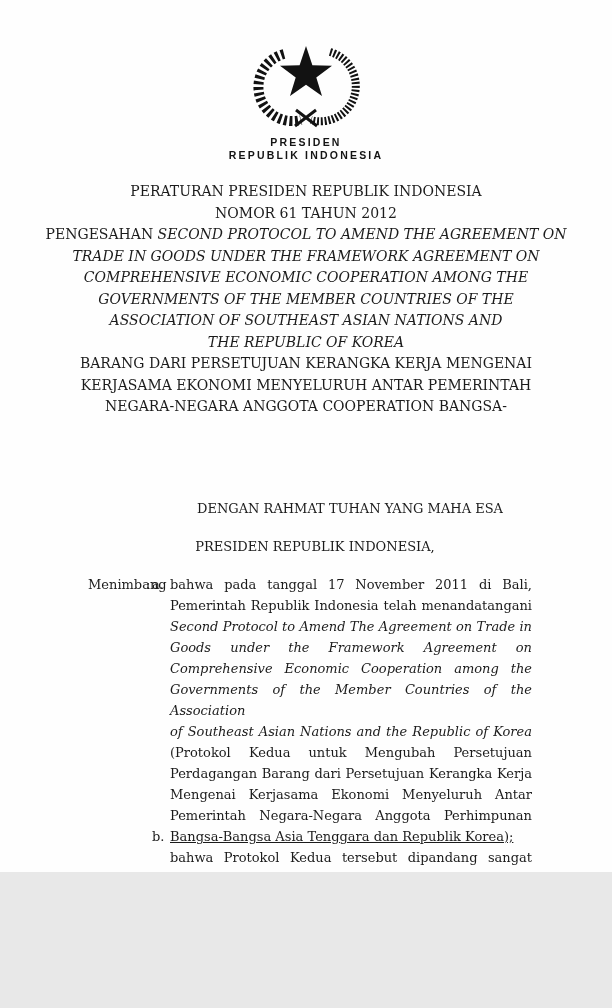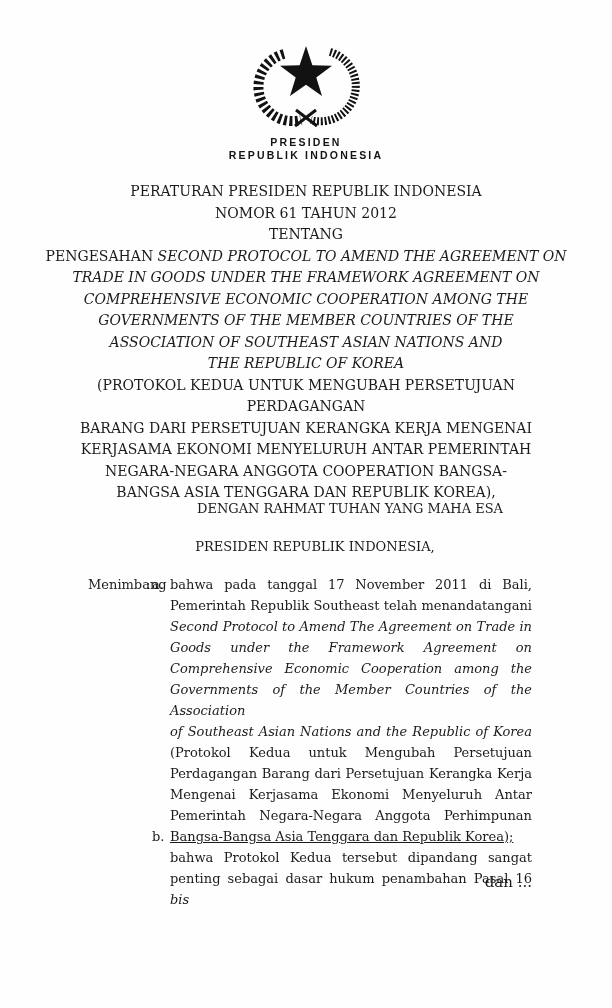--- a/index.html
+++ b/index.html
@@ -1,17 +1,17 @@
 <!DOCTYPE html>
 <html><head>
 <meta charset="utf-8">
 <style>
   html,body{margin:0;padding:0;background:#e8e8e8;}
   .page{
-    position:relative;width:612px;height:1008px;margin:0 auto;
+    position:relative;width:612px;height:872px;margin:0 auto;
     background:#fefefe;color:#1b1b1b;
     font-family:"DejaVu Serif","Liberation Serif",serif;
     overflow:hidden;
   }
   
   .emblem{position:absolute;top:30px;left:50%;transform:translateX(-50%);}
   
   .letterhead{
     position:absolute;top:136px;left:0;width:100%;text-align:center;
     font-family:"Liberation Sans","DejaVu Sans",sans-serif;
@@ -60,45 +60,42 @@
   </div>
 
   <div class="letterhead">
     <div>PRESIDEN</div>
     <div>REPUBLIK INDONESIA</div>
   </div>
 
   <div class="titleblock">
     <div>PERATURAN PRESIDEN REPUBLIK INDONESIA</div>
     <div>NOMOR 61 TAHUN 2012</div>
-    <div>TENTANG</div>
     <div><span>PENGESAHAN</span> <span class="it">SECOND PROTOCOL TO AMEND THE AGREEMENT ON</span></div>
     <div class="it">TRADE IN GOODS UNDER THE FRAMEWORK AGREEMENT ON</div>
     <div class="it">COMPREHENSIVE ECONOMIC COOPERATION AMONG THE</div>
     <div class="it">GOVERNMENTS OF THE MEMBER COUNTRIES OF THE</div>
     <div class="it">ASSOCIATION OF SOUTHEAST ASIAN NATIONS AND</div>
     <div class="it">THE REPUBLIC OF KOREA</div>
-    <div>(PROTOKOL KEDUA UNTUK MENGUBAH PERSETUJUAN PERDAGANGAN</div>
     <div>BARANG DARI PERSETUJUAN KERANGKA KERJA MENGENAI</div>
     <div>KERJASAMA EKONOMI MENYELURUH ANTAR PEMERINTAH</div>
     <div>NEGARA-NEGARA ANGGOTA COOPERATION BANGSA-</div>
-    <div>BANGSA ASIA TENGGARA DAN REPUBLIK KOREA),</div>
   </div>
 
   <div class="invocation">DENGAN RAHMAT TUHAN YANG MAHA ESA</div>
   <div class="authority">PRESIDEN REPUBLIK INDONESIA,</div>
 
   <div class="m-label">Menimbang</div>
   <div class="m-colon">:</div>
   <div class="m-marker-a">a.</div>
   <div class="m-marker-b">b.</div>
 
   <div class="textcol">
     <div class="bline">bahwa pada tanggal 17 November 2011 di Bali,</div>
-    <div class="bline">Pemerintah Republik Southeast telah menandatangani</div>
+    <div class="bline">Pemerintah Republik Indonesia telah menandatangani</div>
     <div class="bline it">Second Protocol to Amend The Agreement on Trade in</div>
     <div class="bline it">Goods under the Framework Agreement on</div>
     <div class="bline it">Comprehensive Economic Cooperation among the</div>
     <div class="bline it">Governments of the Member Countries of the Association</div>
     <div class="bline it">of Southeast Asian Nations and the Republic of Korea</div>
     <div class="bline">(Protokol Kedua untuk Mengubah Persetujuan</div>
     <div class="bline">Perdagangan Barang dari Persetujuan Kerangka Kerja</div>
     <div class="bline">Mengenai Kerjasama Ekonomi Menyeluruh Antar</div>
     <div class="bline">Pemerintah Negara-Negara Anggota Perhimpunan</div>
     <div class="bline natural">Bangsa-Bangsa Asia Tenggara dan Republik Korea);</div>

